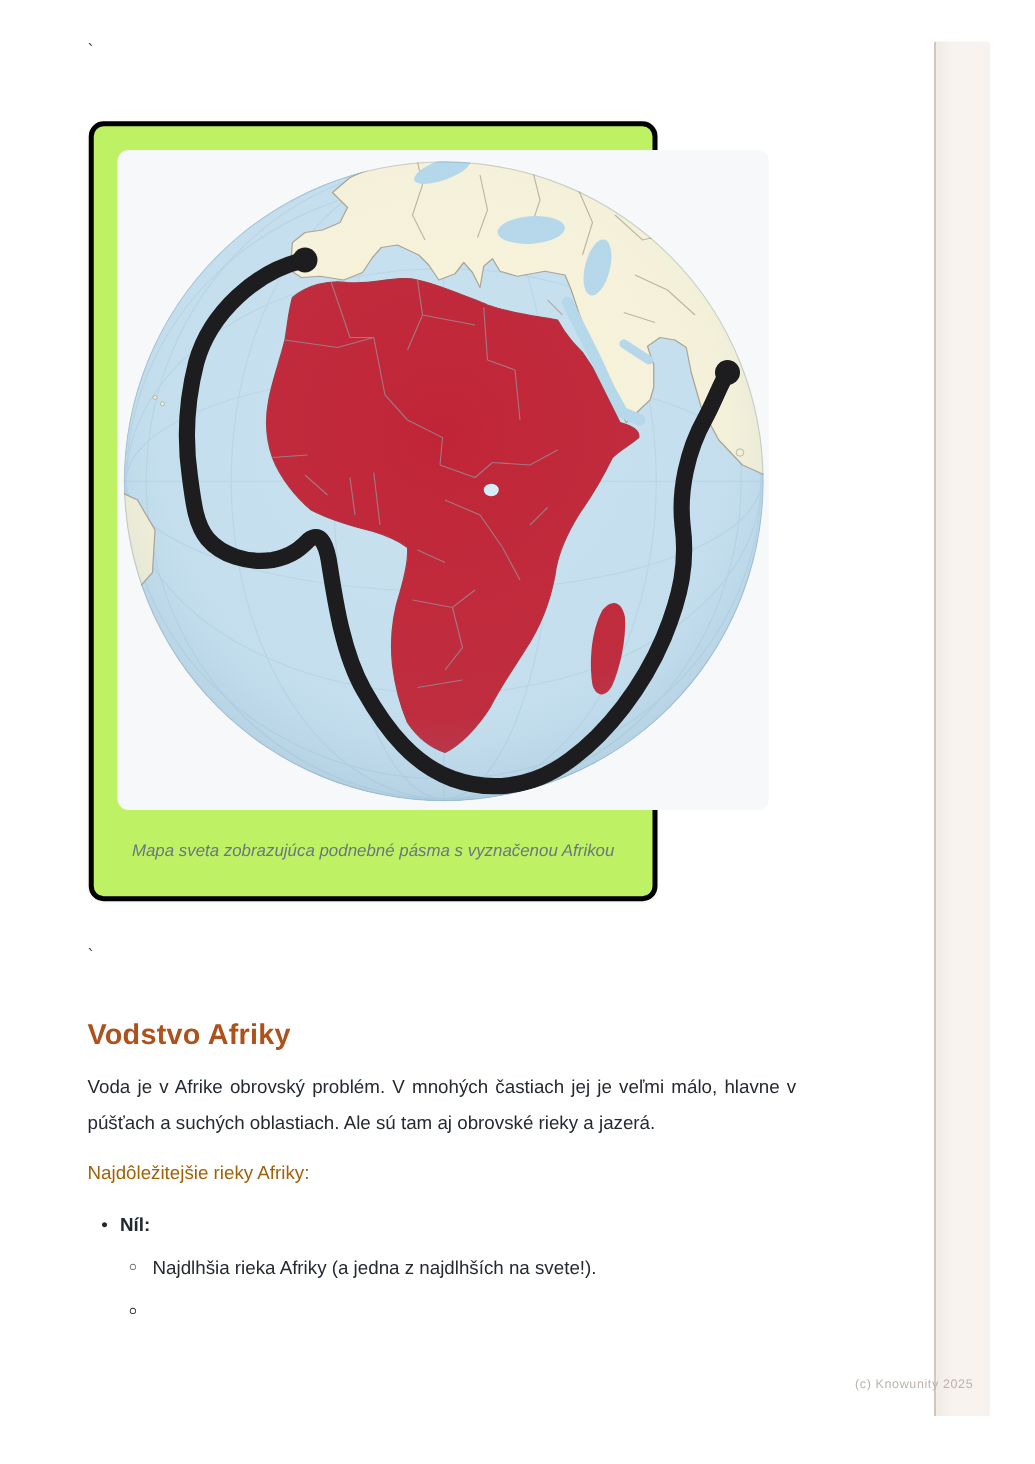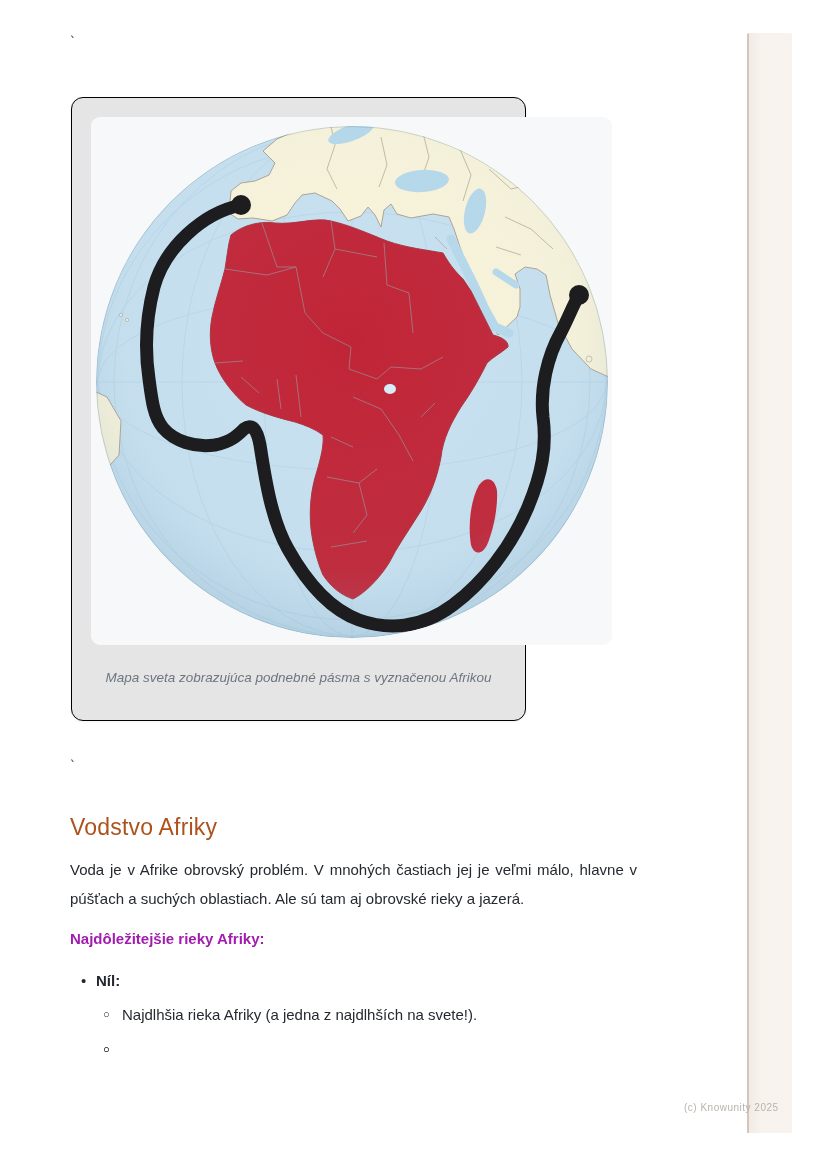--- a/index.html
+++ b/index.html
@@ -13,45 +13,45 @@
   .stray-tick {
     position:absolute; font-size:13px; color:#3a3f46;
     font-family:"DejaVu Sans Mono",monospace;
   }
   .tick-top { left:69px; top:34px; }
   .tick-mid { left:69px; top:758px; }
 
   
   .figure-card {
     position:absolute; left:71px; top:97px; width:455px; height:624px;
-    background:#e5e5e5; border:1px solid #000000; border-radius:12px;
+    background:#bef264; border:4px solid #000000; border-radius:12px;
     box-shadow:0 1px 3px rgba(20,30,40,.05);
   }
   .figure-inner {
     position:absolute; left:19px; top:19px; width:521px; height:528px;
     background:#f7f8fa; border-radius:9px; overflow:hidden;
   }
   .figure-inner svg { display:block; }
   .figure-caption {
     position:absolute; left:0; right:0; top:572px;
     text-align:center; font-style:italic; font-size:13.5px; color:#6d7680;
   }
 
   
   .article-heading {
     position:absolute; left:70px; top:814px;
-    font-size:23px; font-weight:400; color:#ad521c; letter-spacing:.2px;
+    font-size:23px; font-weight:700; color:#ad521c; letter-spacing:.2px;
   }
   .article-intro {
     position:absolute; left:70px; top:855px; width:567px;
     font-size:15px; line-height:29px; text-align:justify; color:#252a31;
   }
   .article-subheading {
     position:absolute; left:70px; top:930px;
-    font-size:15px; font-weight:700; color:#a21caf;
+    font-size:15px; font-weight:400; color:#a16207;
   }
   .river-list { position:absolute; left:70px; top:972px; width:567px; }
   .river-term-row { position:relative; padding-left:26px; height:20px; }
   .river-term-row .bullet {
     position:absolute; left:11px; top:0; font-size:15px; color:#23272e;
   }
   .river-term { font-size:15px; font-weight:700; color:#23272e; }
   .river-facts { margin-top:10px; list-style:none; }
   .river-facts li {
     position:relative; padding-left:52px; margin-bottom:10px;

